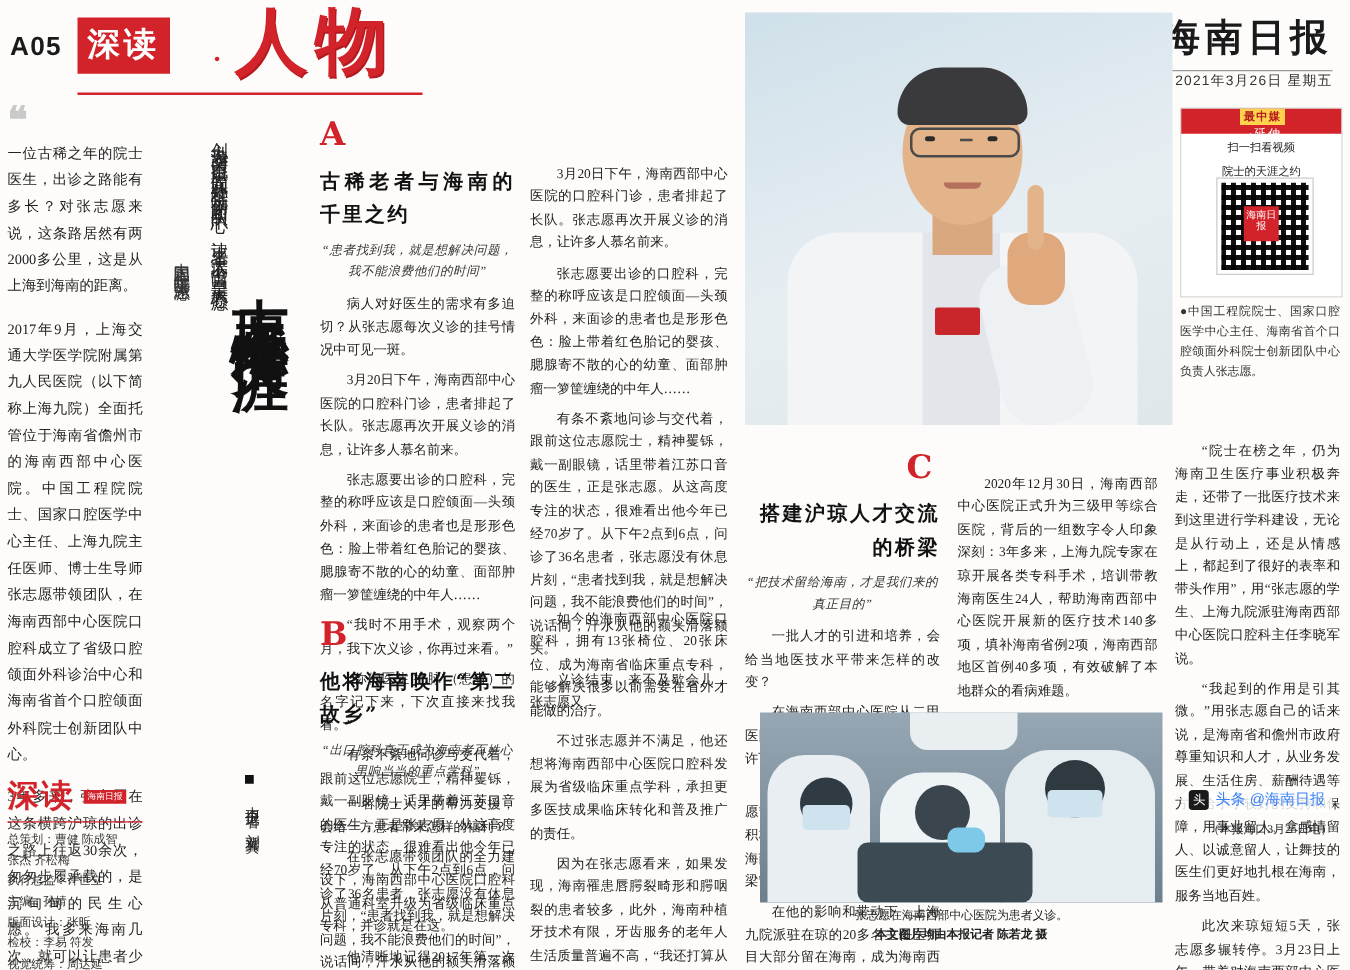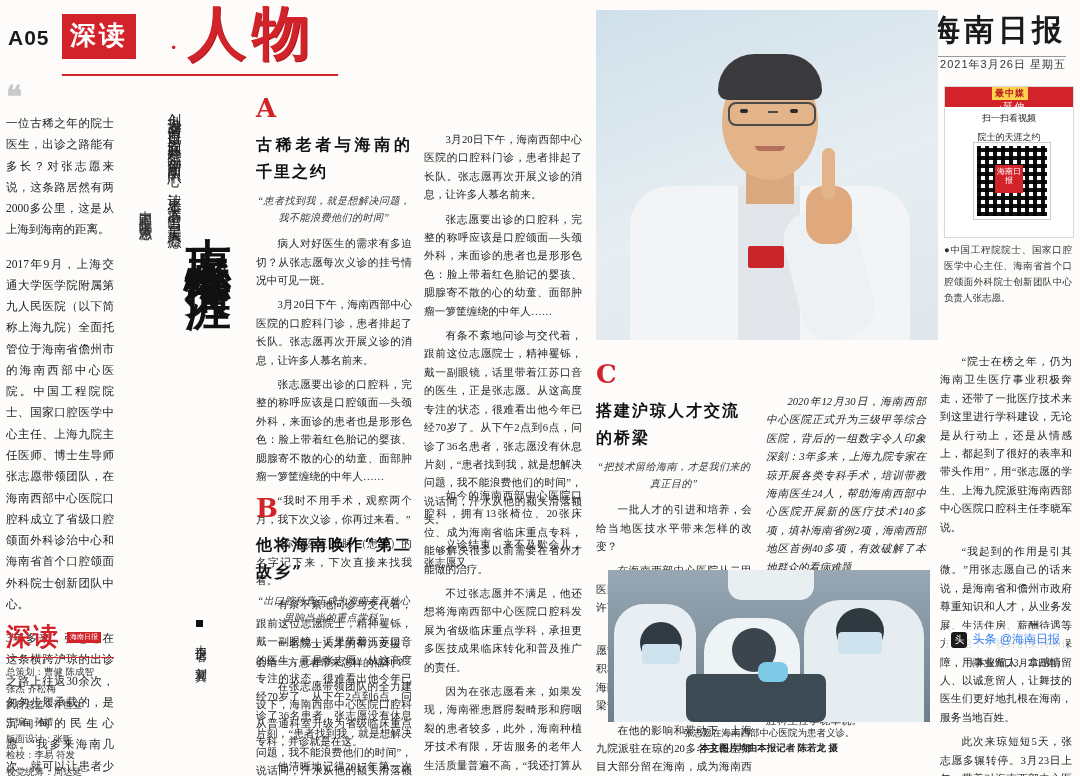--- a/index.html
+++ b/index.html
@@ -361,33 +361,33 @@
       <span>·延伸</span>
     </div>
     <div class="qr-line">扫一扫看视频</div>
     <div class="qr-line">院士的天涯之约</div>
     <div class="qr-img"></div>
     <div class="qr-mid">海南日报</div>
   </div>
   <div class="qr-cap">●中国工程院院士、国家口腔医学中心主任、海南省首个口腔颌面外科院士创新团队中心负责人张志愿。</div>
 
   <div class="col" style="left:596px;top:352px;width:156px;">
-    <div class="sec-head" style="text-align:left;">
+    <div class="sec-head" style="text-align:right;">
       <span class="sec-letter">C</span>
       <span class="sec-title">搭建沪琼人才交流的桥梁</span>
     </div>
     <div class="sec-desc">“把技术留给海南，才是我们来的真正目的”</div>
     <p>一批人才的引进和培养，会给当地医技水平带来怎样的改变？</p>
     <p>在海南西部中心医院从二甲医院跻身三甲医院的过程中，或许可以找到答案。</p>
     <p>张志愿在海南的那块“志愿”，不止于参参上的交流。他还积极推走海地，搭建上海九院与海南西部中心医院人才交流的“桥梁”。</p>
     <p>在他的影响和带动下，上海九院派驻在琼的20多名主任医师目大部分留在海南，成为海南西部中心医院各科室的带头人。</p>
 
   </div>
 
-  <div class="col" style="left:766px;top:392px;width:160px;font-style:italic;">
+  <div class="col" style="left:766px;top:378px;width:160px;">
     <p>2020年12月30日，海南西部中心医院正式升为三级甲等综合医院，背后的一组数字令人印象深刻：3年多来，上海九院专家在琼开展各类专科手术，培训带教海南医生24人，帮助海南西部中心医院开展新的医疗技术140多项，填补海南省例2项，海南西部地区首例40多项，有效破解了本地群众的看病难题。</p>
     <p>“院士在榜之年，仍为海南卫生医疗事业积极奔走，还带了一批医疗技术来到这里进行学科建设，无论是从行动上，还是从情感上，都起到了很好的表率和带头作用”，用“张志愿的学生、上海九院派驻海南西部中心医院口腔科主任李晓军说。</p>
   </div>
 
   <div class="col" style="left:940px;top:352px;width:132px;">
     <p>“院士在榜之年，仍为海南卫生医疗事业积极奔走，还带了一批医疗技术来到这里进行学科建设，无论是从行动上，还是从情感上，都起到了很好的表率和带头作用”，用“张志愿的学生、上海九院派驻海南西部中心医院口腔科主任李晓军说。</p>
     <p>“我起到的作用是引其微。”用张志愿自己的话来说，是海南省和儋州市政府尊重知识和人才，从业务发展、生活住房、薪酬待遇等方面给予了较好的支持和保障，用事业留人、拿感情留人、以诚意留人，让舞技的医生们更好地扎根在海南，服务当地百姓。</p>
     <p>此次来琼短短5天，张志愿多辗转停。3月23日上午，带着对海南西部中心医院口腔科未来发展的思考，他踏上了返沪之路。在去机场的路上，张志愿就已经规划好下次来海南的任务：“不仅要为海南看病，要留住一批优秀的医生，同时提高一些医生送去上海九院成其他医院进修。”</p>
 
   </div>

